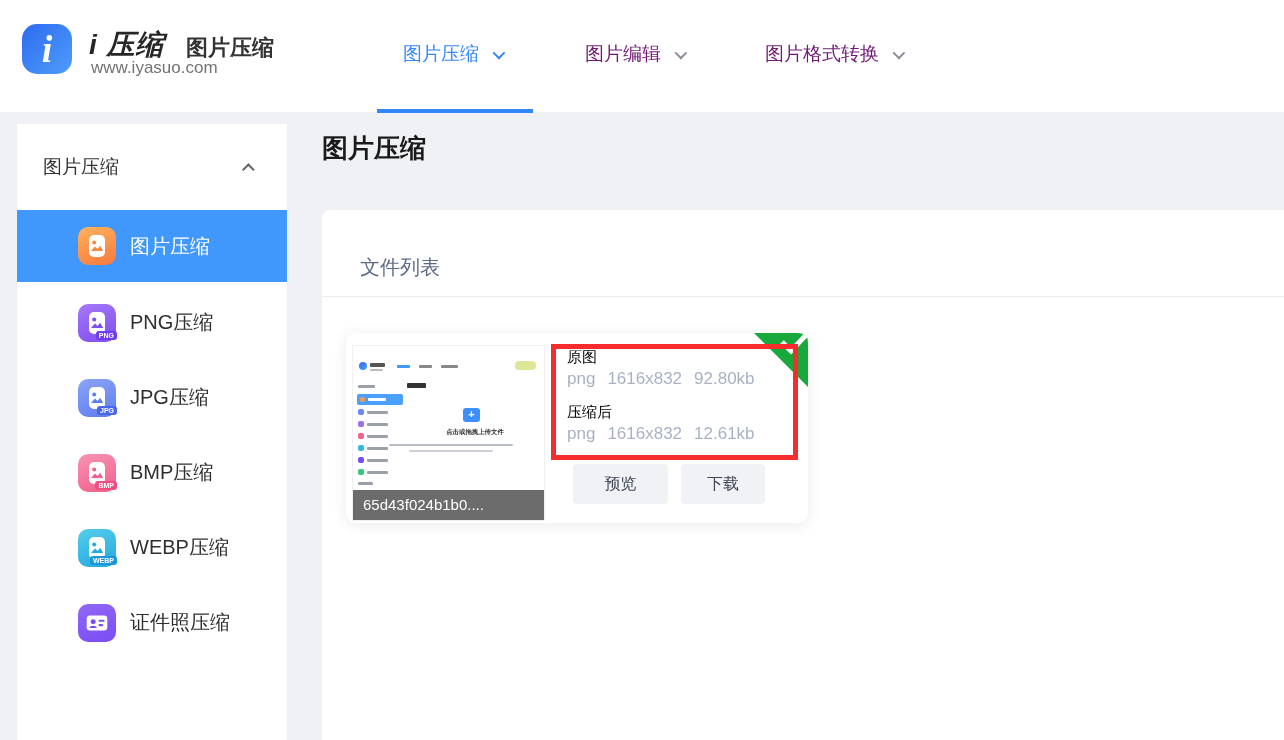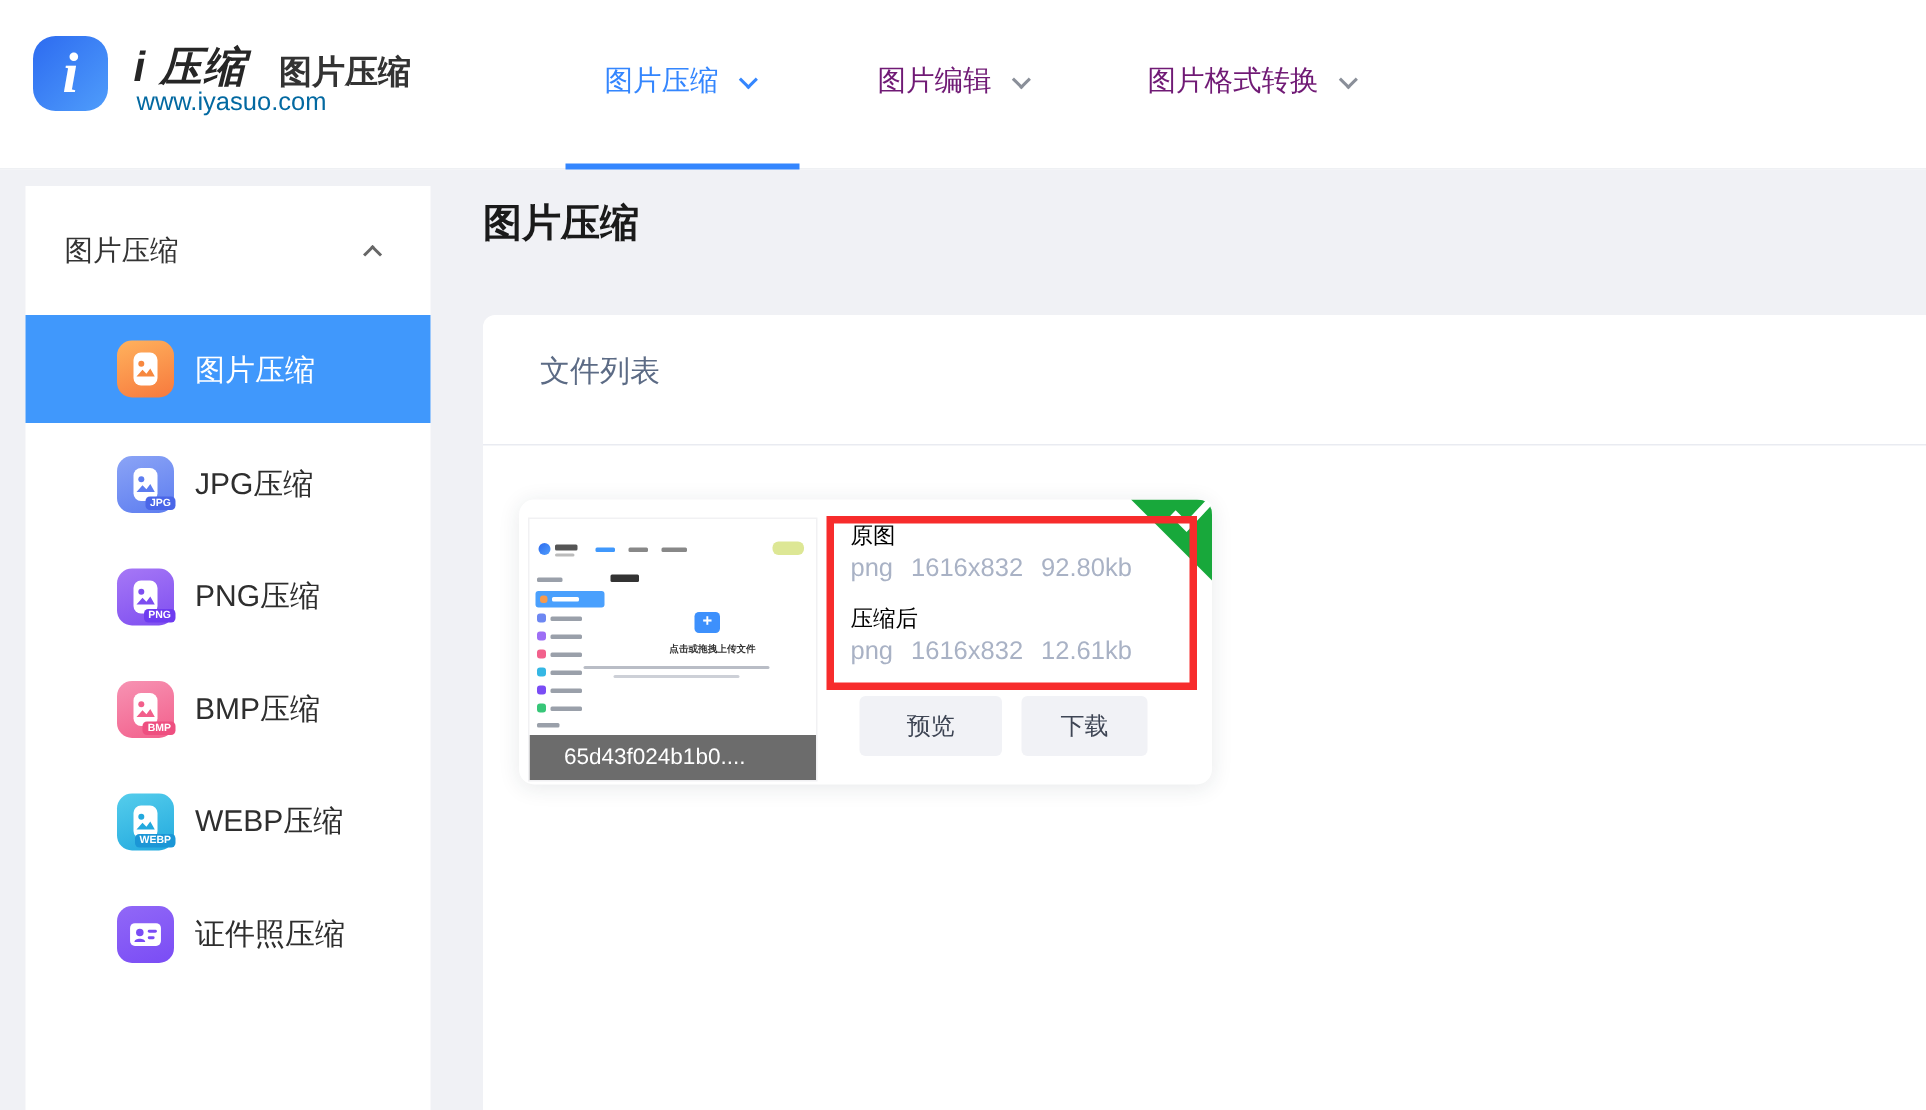--- a/index.html
+++ b/index.html
@@ -11,21 +11,21 @@
     background:#fff; border-bottom:1px solid #eef0f3; z-index:10; }
   .logo-box { position:absolute; left:22px; top:24px; width:50px; height:50px;
     border-radius:15px; background:linear-gradient(135deg,#2d6bf0 0%,#4f9dfb 100%);
     color:#fff; display:flex; align-items:center; justify-content:center;
     font-family:"Liberation Serif","DejaVu Serif",serif; font-weight:bold;
     font-style:italic; font-size:38px; }
   .brand-name { position:absolute; left:89px; top:26px; font-size:28px;
     font-weight:bold; font-style:italic; color:#262626; letter-spacing:1px; }
   .brand-product { position:absolute; left:186px; top:33px; font-size:22px;
     font-weight:600; color:#333; }
-  .brand-url { position:absolute; left:91px; top:58px; font-size:17px; color:#0369a1; }
+  .brand-url { position:absolute; left:91px; top:58px; font-size:17px; color:#737373; }
 
   .nav-item { position:absolute; top:41px; display:flex; align-items:center;
     gap:14px; font-size:19px; color:#701a75; cursor:pointer; }
   .nav-item.active { color:#3486fe; }
   .chev { display:inline-block; width:9px; height:9px;
     border-right:2px solid #8a8f99; border-bottom:2px solid #8a8f99;
     transform:rotate(45deg) translateY(-2px); }
   .nav-item.active .chev { border-color:#3486fe; }
   .nav-underline { position:absolute; left:377px; top:109px; width:156px;
     height:4px; background:#3486fe; }
@@ -60,21 +60,21 @@
   .ic-id   { background:linear-gradient(160deg,#9168f7 0%,#7a4cf5 100%); }
   .ic-kb   { background:linear-gradient(160deg,#4ad17e 0%,#22bd68 100%); }
   .kb-text { position:absolute; left:0; top:4px; width:100%; text-align:center;
     font-size:10px; font-weight:bold; color:#2bbf6a; }
 
   
   .page-title { position:absolute; left:322px; top:131px; font-size:26px;
     font-weight:bold; color:#1a1a1a; }
   .panel { position:absolute; left:322px; top:210px; right:-24px; bottom:-24px;
     background:#fff; border-radius:8px; }
-  .panel-title { position:absolute; left:38px; top:24px; font-size:20px;
+  .panel-title { position:absolute; left:38px; top:44px; font-size:20px;
     color:#5c6b85; }
   .panel-divider { position:absolute; left:0; right:0; top:86px; height:1px;
     background:#e9ebf1; }
 
   
   .file-card { position:absolute; left:24px; top:123px; width:462px; height:190px;
     background:#fff; border-radius:10px; box-shadow:0 2px 14px rgba(31,45,61,.10); }
   .corner-check { position:absolute; right:0; top:0; width:56px; height:56px; z-index:2; }
   .red-box { position:absolute; left:205px; top:11px; width:247px; height:116px;
     border:5px solid #f72c2c; z-index:5; pointer-events:none; }
@@ -87,21 +87,21 @@
     border:none; border-radius:4px; font-size:16px; color:#3e4554; cursor:pointer;
     font-family:inherit; }
   .btn-preview { left:227px; width:95px; }
   .btn-download { left:335px; width:84px; }
 
   
   .thumb { position:absolute; left:6px; top:12px; width:193px; height:176px;
     background:#fff; border:1px solid #f1f1f3; overflow:hidden; }
   .name-bar { position:absolute; left:0; right:0; bottom:0; height:30px;
     background:rgba(66,66,66,.78); color:#fff; font-size:15px; line-height:30px;
-    padding-left:23px; z-index:4; white-space:nowrap; }
+    padding-left:10px; z-index:4; white-space:nowrap; }
   .m-dot { position:absolute; border-radius:50%; }
   .m-bar { position:absolute; border-radius:1px; }
   .m-logo { left:6px; top:16px; width:8px; height:8px;
     background:linear-gradient(135deg,#2d6bf0,#4f9dfb); }
   .m-brand1 { left:17px; top:17px; width:15px; height:4px; background:#555; }
   .m-brand2 { left:17px; top:23px; width:13px; height:2px; background:#bbb; }
   .m-nav1 { left:44px; top:19px; width:13px; height:3px; background:#4098fc; }
   .m-nav2 { left:66px; top:19px; width:13px; height:3px; background:#888; }
   .m-nav3 { left:88px; top:19px; width:17px; height:3px; background:#888; }
   .m-pill { position:absolute; right:8px; top:15px; width:21px; height:9px;
@@ -159,41 +159,41 @@
       <svg viewBox="0 0 24 24" width="24" height="24">
           <rect x="4" y="1" width="16" height="22" rx="5" fill="#fff"></rect>
           <circle cx="9.2" cy="8.5" r="2" fill="#f7883f"></circle>
           <path d="M6 17 l4-4.5 2.6 2.6 2.6-3.4 3 5.3 z" fill="#f7883f"></path>
         </svg>
     </span>
     <span class="s-label">图片压缩</span>
   </div>
 
   <div class="side-item">
+    <span class="s-icon ic-png">
+      <svg viewBox="0 0 24 24" width="24" height="24">
+          <rect x="4" y="1" width="16" height="22" rx="5" fill="#fff"></rect>
+          <circle cx="9.2" cy="8.5" r="2" fill="#7e4ef0"></circle>
+          <path d="M6 17 l4-4.5 2.6 2.6 2.6-3.4 3 5.3 z" fill="#7e4ef0"></path>
+        </svg>
+      <span class="badge">PNG</span>
+    </span>
+    <span class="s-label">PNG压缩</span>
+  </div>
+
+  <div class="side-item">
     <span class="s-icon ic-jpg">
       <svg viewBox="0 0 24 24" width="24" height="24">
           <rect x="4" y="1" width="16" height="22" rx="5" fill="#fff"></rect>
           <circle cx="9.2" cy="8.5" r="2" fill="#5d7df0"></circle>
           <path d="M6 17 l4-4.5 2.6 2.6 2.6-3.4 3 5.3 z" fill="#5d7df0"></path>
         </svg>
       <span class="badge">JPG</span>
     </span>
     <span class="s-label">JPG压缩</span>
-  </div>
-
-  <div class="side-item">
-    <span class="s-icon ic-png">
-      <svg viewBox="0 0 24 24" width="24" height="24">
-          <rect x="4" y="1" width="16" height="22" rx="5" fill="#fff"></rect>
-          <circle cx="9.2" cy="8.5" r="2" fill="#7e4ef0"></circle>
-          <path d="M6 17 l4-4.5 2.6 2.6 2.6-3.4 3 5.3 z" fill="#7e4ef0"></path>
-        </svg>
-      <span class="badge">PNG</span>
-    </span>
-    <span class="s-label">PNG压缩</span>
   </div>
 
   <div class="side-item">
     <span class="s-icon ic-bmp">
       <svg viewBox="0 0 24 24" width="24" height="24">
           <rect x="4" y="1" width="16" height="22" rx="5" fill="#fff"></rect>
           <circle cx="9.2" cy="8.5" r="2" fill="#f25f8b"></circle>
           <path d="M6 17 l4-4.5 2.6 2.6 2.6-3.4 3 5.3 z" fill="#f25f8b"></path>
         </svg>
       <span class="badge">BMP</span>

